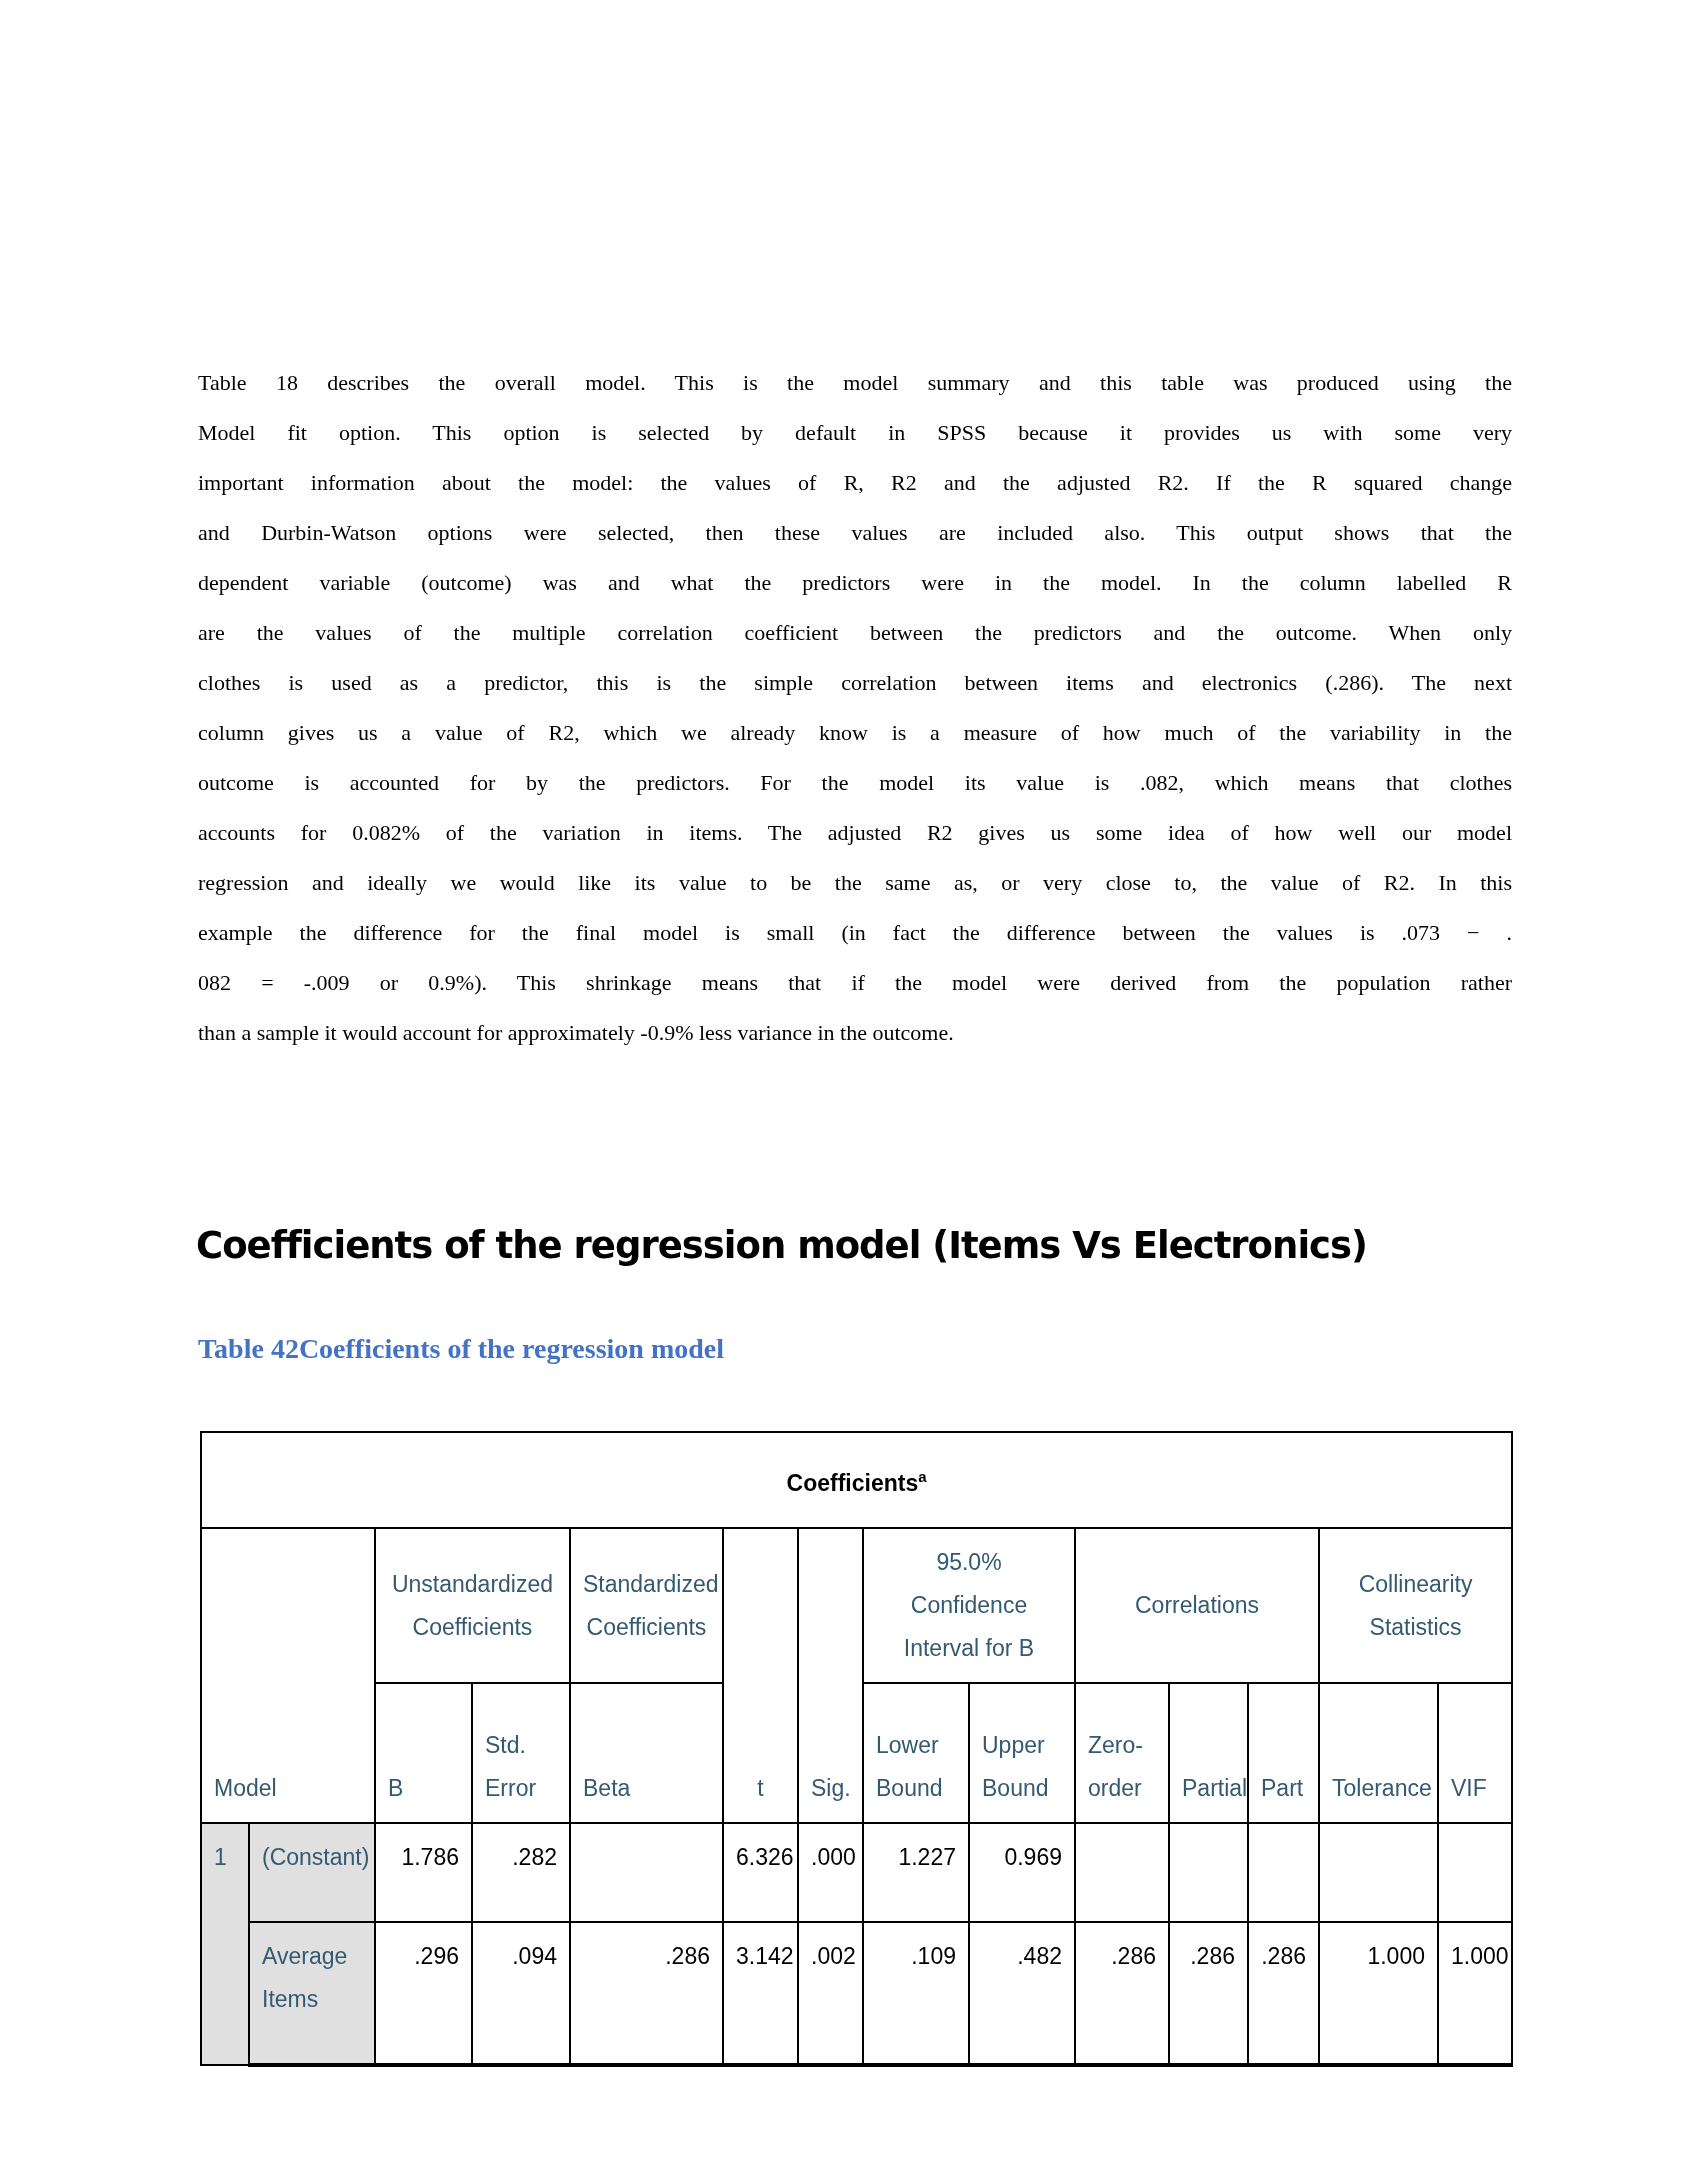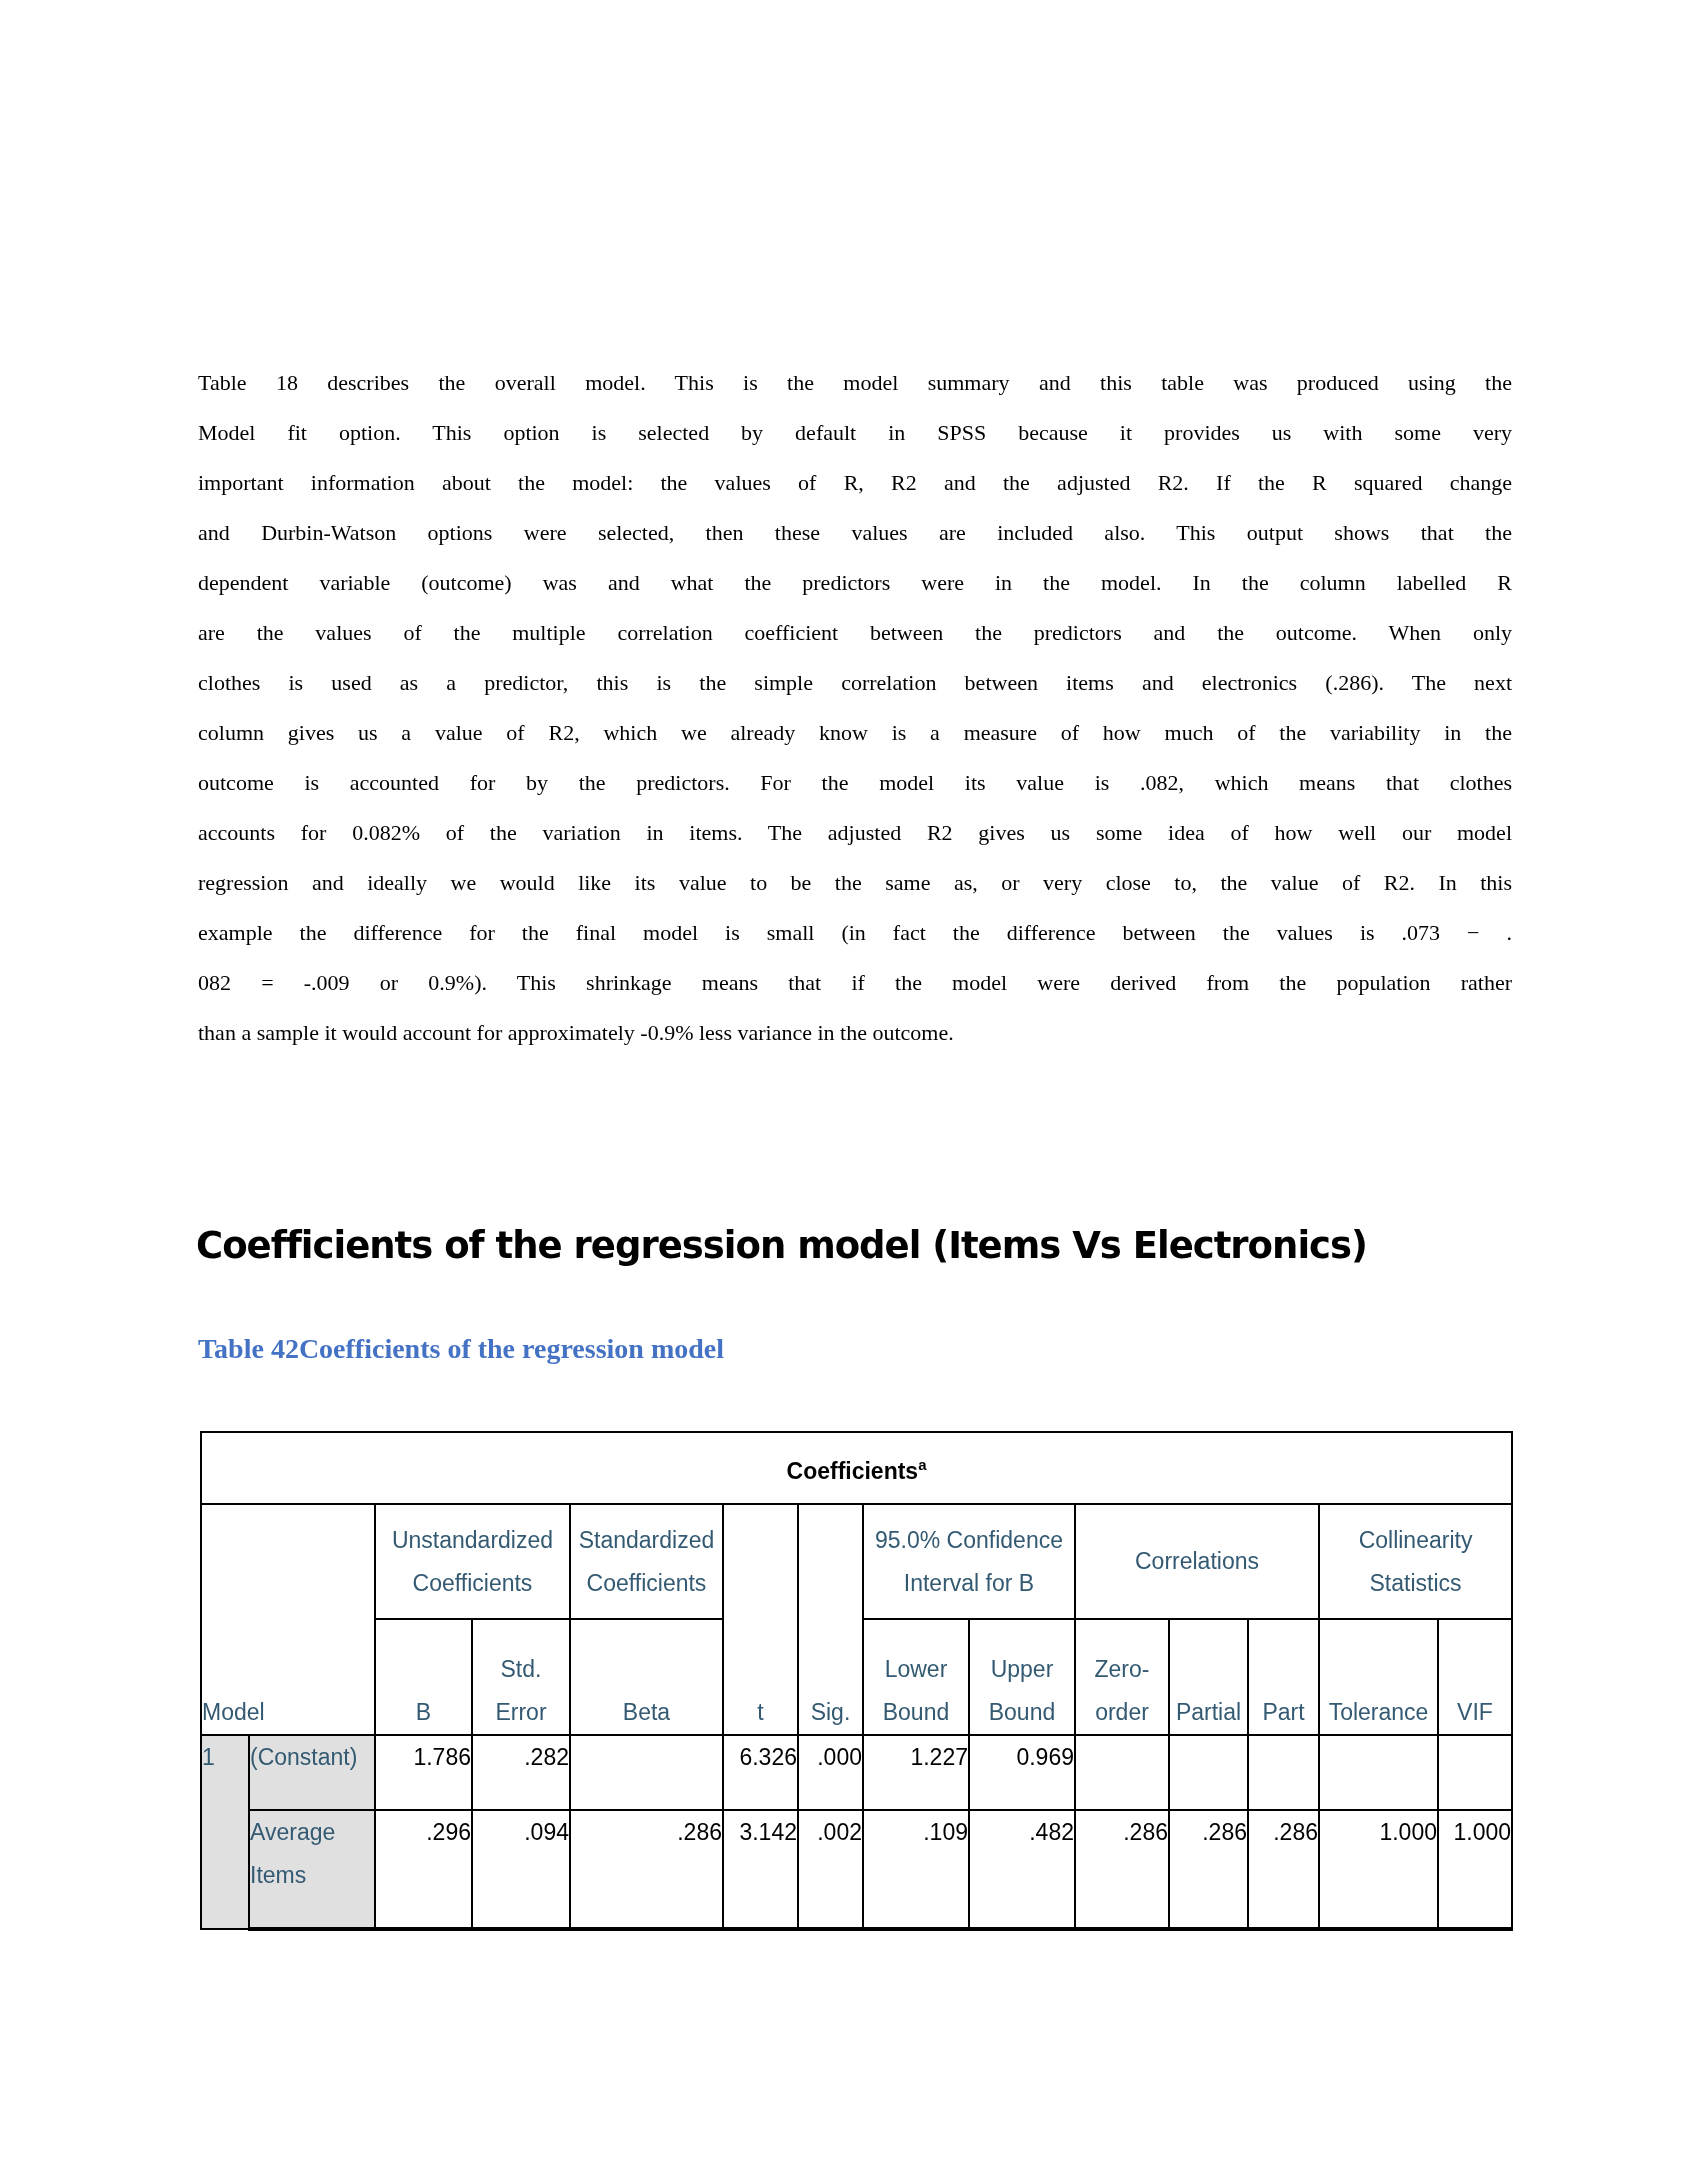--- a/index.html
+++ b/index.html
@@ -41,34 +41,34 @@
   
   table.spss {
     position: absolute; left: 200px; top: 1431px;
     width: 1312px;
     border-collapse: collapse; table-layout: fixed;
     font-family: "Liberation Sans", sans-serif;
     font-size: 23px; line-height: 43px;
   }
   table.spss td {
     border: 2px solid var(--border-dark, #000);
-    padding: 0; overflow: hidden;
+    padding: 12px; overflow: hidden;
   }
   td.title-cell {
     border-top-width: 4px; border-bottom-width: 3px;
     height: 70px; text-align: center; vertical-align: middle;
     font-weight: bold; color: #000;
   }
   td.title-cell sup { font-size: 15px; }
   td.group {
     height: 113px; text-align: center; vertical-align: middle;
     color: var(--table-label, #335a72);
   }
   td.hdr {
-    height: 114px; text-align: center; vertical-align: bottom;
+    height: 114px; vertical-align: bottom;
     padding-bottom: 24px;
     color: var(--table-label, #335a72);
     border-bottom-width: 3px;
     margin-top: 36px;
   }
   td.hdr-rowspan {
     vertical-align: bottom; padding-bottom: 24px;
     color: var(--table-label, #335a72);
     border-bottom-width: 3px;
     text-align: center;

